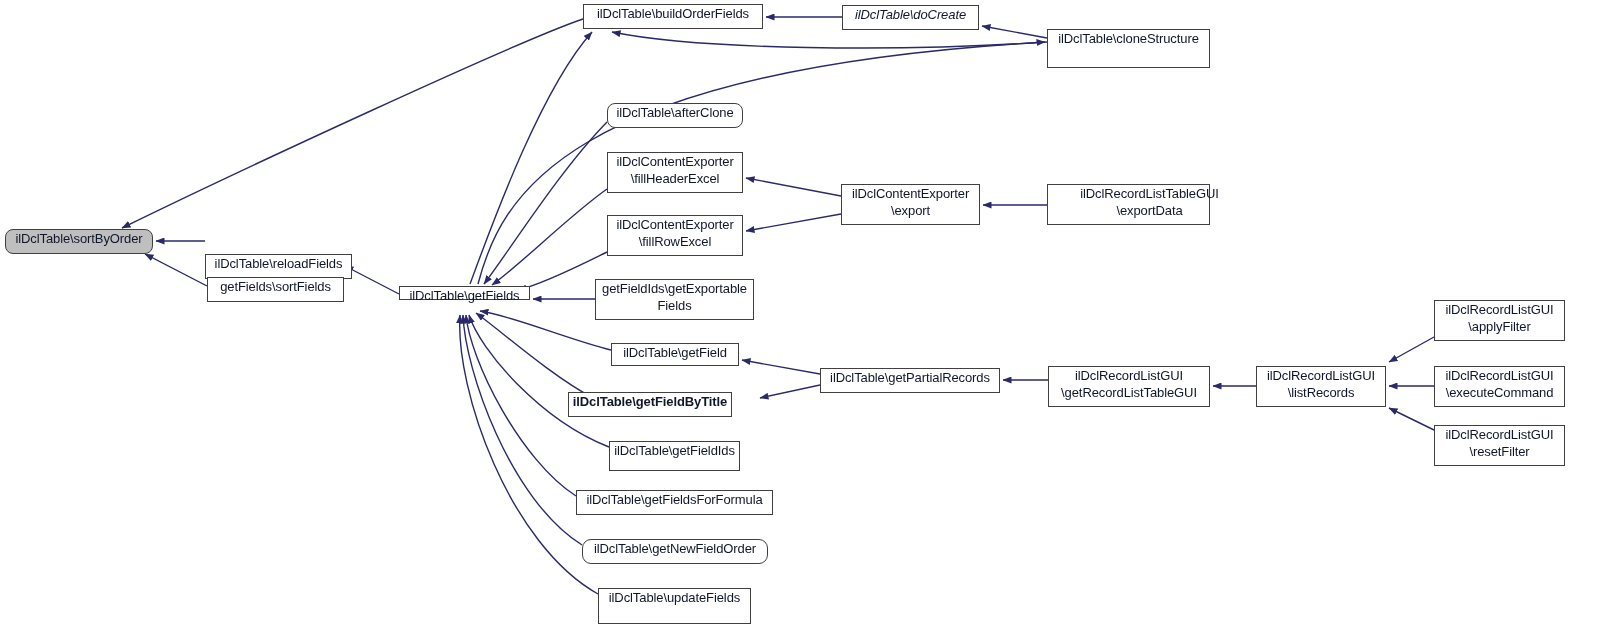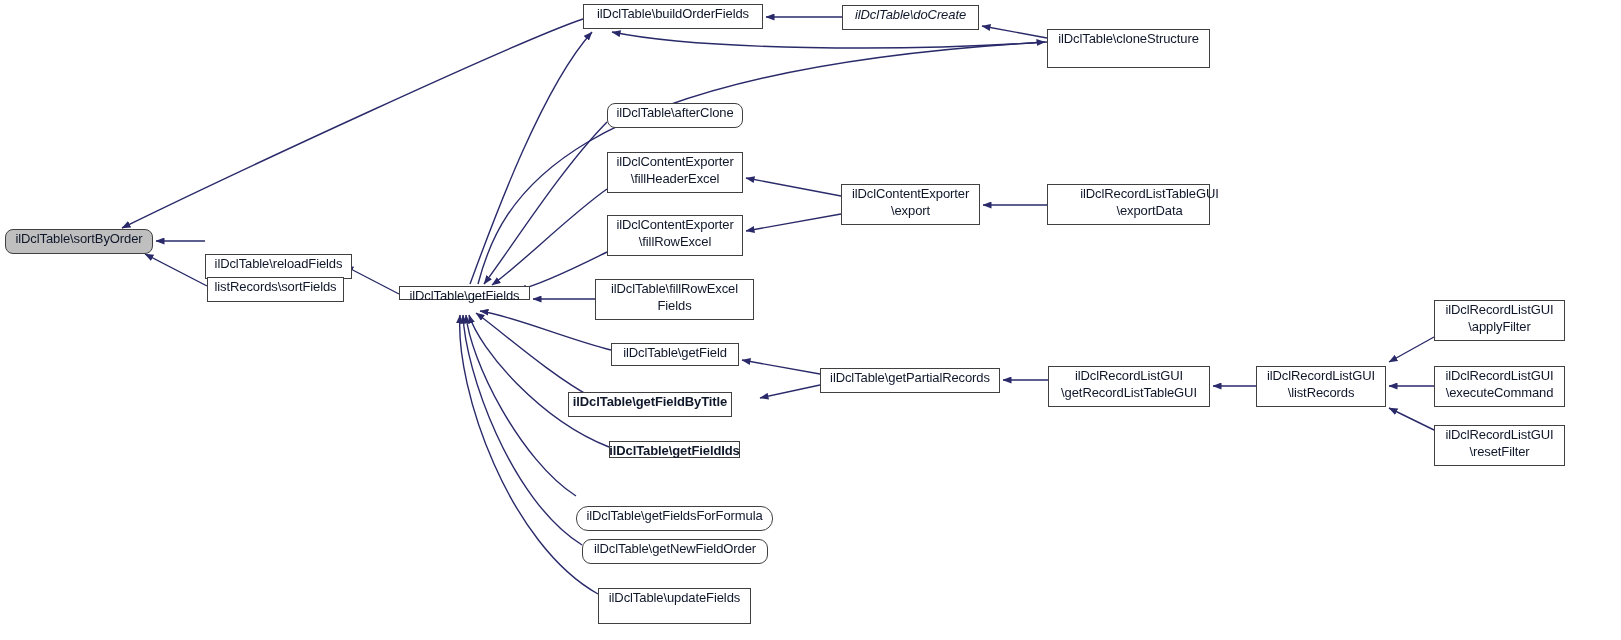--- a/index.html
+++ b/index.html
@@ -90,48 +90,48 @@
         <path d="M 609,447 C 540,420 480,350 469,315" marker-end="url(#ah)" stroke="#2a2a6a"></path>
         <path d="M 576,496 C 520,460 470,360 466,315" marker-end="url(#ah)" stroke="#2a2a6a"></path>
         <path d="M 582,545 C 510,500 465,370 463,315" marker-end="url(#ah)" stroke="#2a2a6a"></path>
         <path d="M 598,594 C 510,545 455,390 460,315" marker-end="url(#ah)" stroke="#2a2a6a"></path>
       </g>
   </svg>
 
   <div id="node-layer">
       <div class="node highlight" style="left: 5px; top: 229px; width: 148px; height: 25px;"><span class="node-label">ilDclTable\sortByOrder</span></div>
       <div class="node" style="left: 205px; top: 229px; width: 147px; height: 25px; margin-top: 25px;"><span class="node-label">ilDclTable\reloadFields</span></div>
-      <div class="node" style="left: 207px; top: 277px; width: 137px; height: 25px;"><span class="node-label">listRecords\sortFields</span></div>
+      <div class="node" style="left: 207px; top: 277px; width: 137px; height: 25px;"><span class="node-label">getFields\sortFields</span></div>
       <div class="node" style="left: 399px; top: 286px; width: 131px; height: 14px;"><span class="node-label">ilDclTable\getFields</span></div>
       <div class="node" style="left: 583px; top: 4px; width: 180px; height: 25px;"><span class="node-label">ilDclTable\buildOrderFields</span></div>
       <div class="node" style="left: 842px; top: 5px; width: 137px; height: 25px; font-style: italic;"><span class="node-label">ilDclTable\doCreate</span></div>
       <div class="node" style="left: 1047px; top: 29px; width: 163px; height: 39px;"><span class="node-label">ilDclTable\cloneStructure</span></div>
       <div class="node" style="left: 607px; top: 103px; width: 136px; height: 25px; border-radius: 8px;"><span class="node-label">ilDclTable\afterClone</span></div>
       <div class="node" style="left: 607px; top: 152px; width: 136px; height: 41px;"><span class="node-label">ilDclContentExporter
 \fillHeaderExcel</span></div>
       <div class="node" style="left: 607px; top: 215px; width: 136px; height: 41px;"><span class="node-label">ilDclContentExporter
 \fillRowExcel</span></div>
       <div class="node" style="left: 841px; top: 184px; width: 139px; height: 41px;"><span class="node-label">ilDclContentExporter
 \export</span></div>
       <div class="node" style="left: 1047px; top: 184px; width: 163px; height: 41px; padding-left: 42px;"><span class="node-label">ilDclRecordListTableGUI
 \exportData</span></div>
-      <div class="node" style="left: 595px; top: 279px; width: 159px; height: 41px;"><span class="node-label">ilDclTable\fillRowExcel
+      <div class="node" style="left: 595px; top: 279px; width: 159px; height: 41px;"><span class="node-label">getFieldIds\getExportable
 Fields</span></div>
       <div class="node" style="left: 611px; top: 343px; width: 128px; height: 23px;"><span class="node-label">ilDclTable\getField</span></div>
       <div class="node" style="left: 568px; top: 392px; width: 164px; height: 25px; font-weight: bold;"><span class="node-label">ilDclTable\getFieldByTitle</span></div>
       <div class="node" style="left: 820px; top: 368px; width: 180px; height: 25px;"><span class="node-label">ilDclTable\getPartialRecords</span></div>
       <div class="node" style="left: 1048px; top: 366px; width: 162px; height: 41px;"><span class="node-label">ilDclRecordListGUI
 \getRecordListTableGUI</span></div>
       <div class="node" style="left: 1256px; top: 366px; width: 130px; height: 41px;"><span class="node-label">ilDclRecordListGUI
 \listRecords</span></div>
       <div class="node" style="left: 1434px; top: 300px; width: 131px; height: 41px;"><span class="node-label">ilDclRecordListGUI
 \applyFilter</span></div>
       <div class="node" style="left: 1434px; top: 366px; width: 131px; height: 41px;"><span class="node-label">ilDclRecordListGUI
 \executeCommand</span></div>
       <div class="node" style="left: 1434px; top: 425px; width: 131px; height: 41px;"><span class="node-label">ilDclRecordListGUI
 \resetFilter</span></div>
-      <div class="node" style="left: 609px; top: 441px; width: 131px; height: 17px; font-weight: bold;"><span class="node-label">ilDclTable\getFieldIds</span></div>
-      <div class="node" style="left: 576px; top: 506px; width: 197px; height: 25px; border-radius: 12px;"><span class="node-label">ilDclTable\getFieldsForFormula</span></div>
+      <div class="node" style="left: 609px; top: 441px; width: 131px; height: 30px;"><span class="node-label">ilDclTable\getFieldIds</span></div>
+      <div class="node" style="left: 576px; top: 490px; width: 197px; height: 25px;"><span class="node-label">ilDclTable\getFieldsForFormula</span></div>
       <div class="node" style="left: 582px; top: 539px; width: 186px; height: 25px; border-radius: 9px;"><span class="node-label">ilDclTable\getNewFieldOrder</span></div>
       <div class="node" style="left: 598px; top: 588px; width: 153px; height: 36px;"><span class="node-label">ilDclTable\updateFields</span></div>
     </div>
 
 </div>
 
 </body></html>

